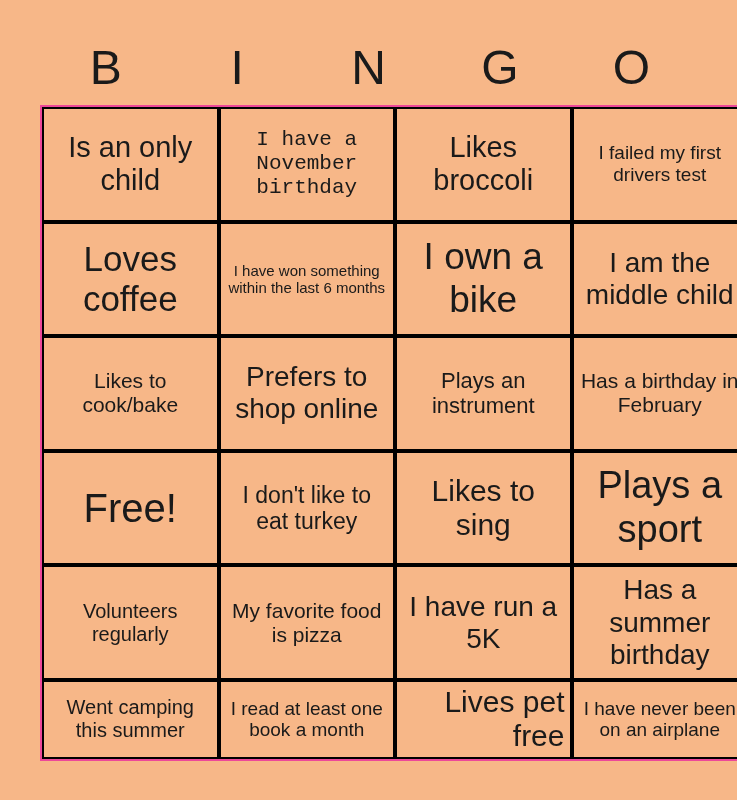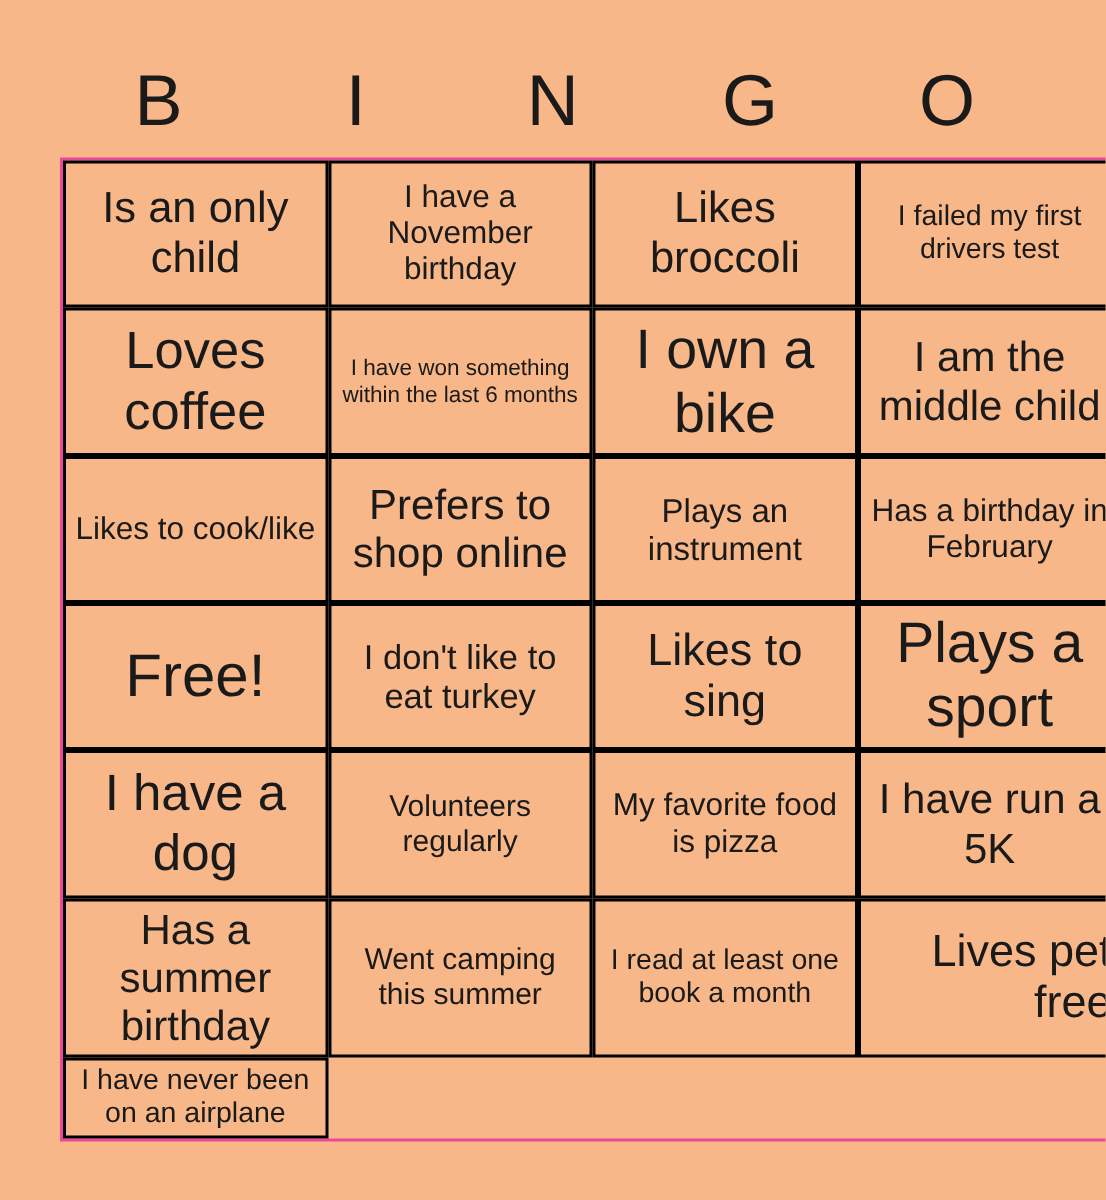--- a/index.html
+++ b/index.html
@@ -66,21 +66,21 @@
   <div class="bingo-letter">I</div>
   <div class="bingo-letter">N</div>
   <div class="bingo-letter">G</div>
   <div class="bingo-letter">O</div>
 </div>
 
 <div class="bingo-grid">
   <div class="bingo-cell" style="font-size: 29px;">
       <span>Is an only child</span>
     </div>
-  <div class="bingo-cell" style="font-size: 21px;">
+  <div class="bingo-cell" style="font-size: 21px; font-family: Liberation Mono, monospace;">
       <span>I have a November birthday</span>
     </div>
   <div class="bingo-cell" style="font-size: 29px;">
       <span>Likes broccoli</span>
     </div>
   <div class="bingo-cell" style="font-size: 19px;">
       <span>I failed my first drivers test</span>
     </div>
   <div class="bingo-cell" style="font-size: 35px;">
       <span>Loves coffee</span>
@@ -88,21 +88,21 @@
   <div class="bingo-cell" style="font-size: 15px;">
       <span>I have won something within the last 6 months</span>
     </div>
   <div class="bingo-cell" style="font-size: 37px;">
       <span>I own a bike</span>
     </div>
   <div class="bingo-cell" style="font-size: 28px;">
       <span>I am the middle child</span>
     </div>
   <div class="bingo-cell" style="font-size: 21px;">
-      <span>Likes to cook/like</span>
+      <span>Likes to cook/bake</span>
     </div>
   <div class="bingo-cell" style="font-size: 28px;">
       <span>Prefers to shop online</span>
     </div>
   <div class="bingo-cell" style="font-size: 22px;">
       <span>Plays an instrument</span>
     </div>
   <div class="bingo-cell" style="font-size: 21px;">
       <span>Has a birthday in February</span>
     </div>
@@ -110,23 +110,20 @@
       <span>Free!</span>
     </div>
   <div class="bingo-cell" style="font-size: 23px; text-align: center;">
       <span>I don't like to eat turkey</span>
     </div>
   <div class="bingo-cell" style="font-size: 30px;">
       <span>Likes to sing</span>
     </div>
   <div class="bingo-cell" style="font-size: 38px;">
       <span>Plays a sport</span>
-    </div>
-  <div class="bingo-cell" style="font-size: 34px;">
-      <span>I have a dog</span>
     </div>
   <div class="bingo-cell" style="font-size: 20px;">
       <span>Volunteers regularly</span>
     </div>
   <div class="bingo-cell" style="font-size: 21px;">
       <span>My favorite food is pizza</span>
     </div>
   <div class="bingo-cell" style="font-size: 28px;">
       <span>I have run a 5K</span>
     </div>

